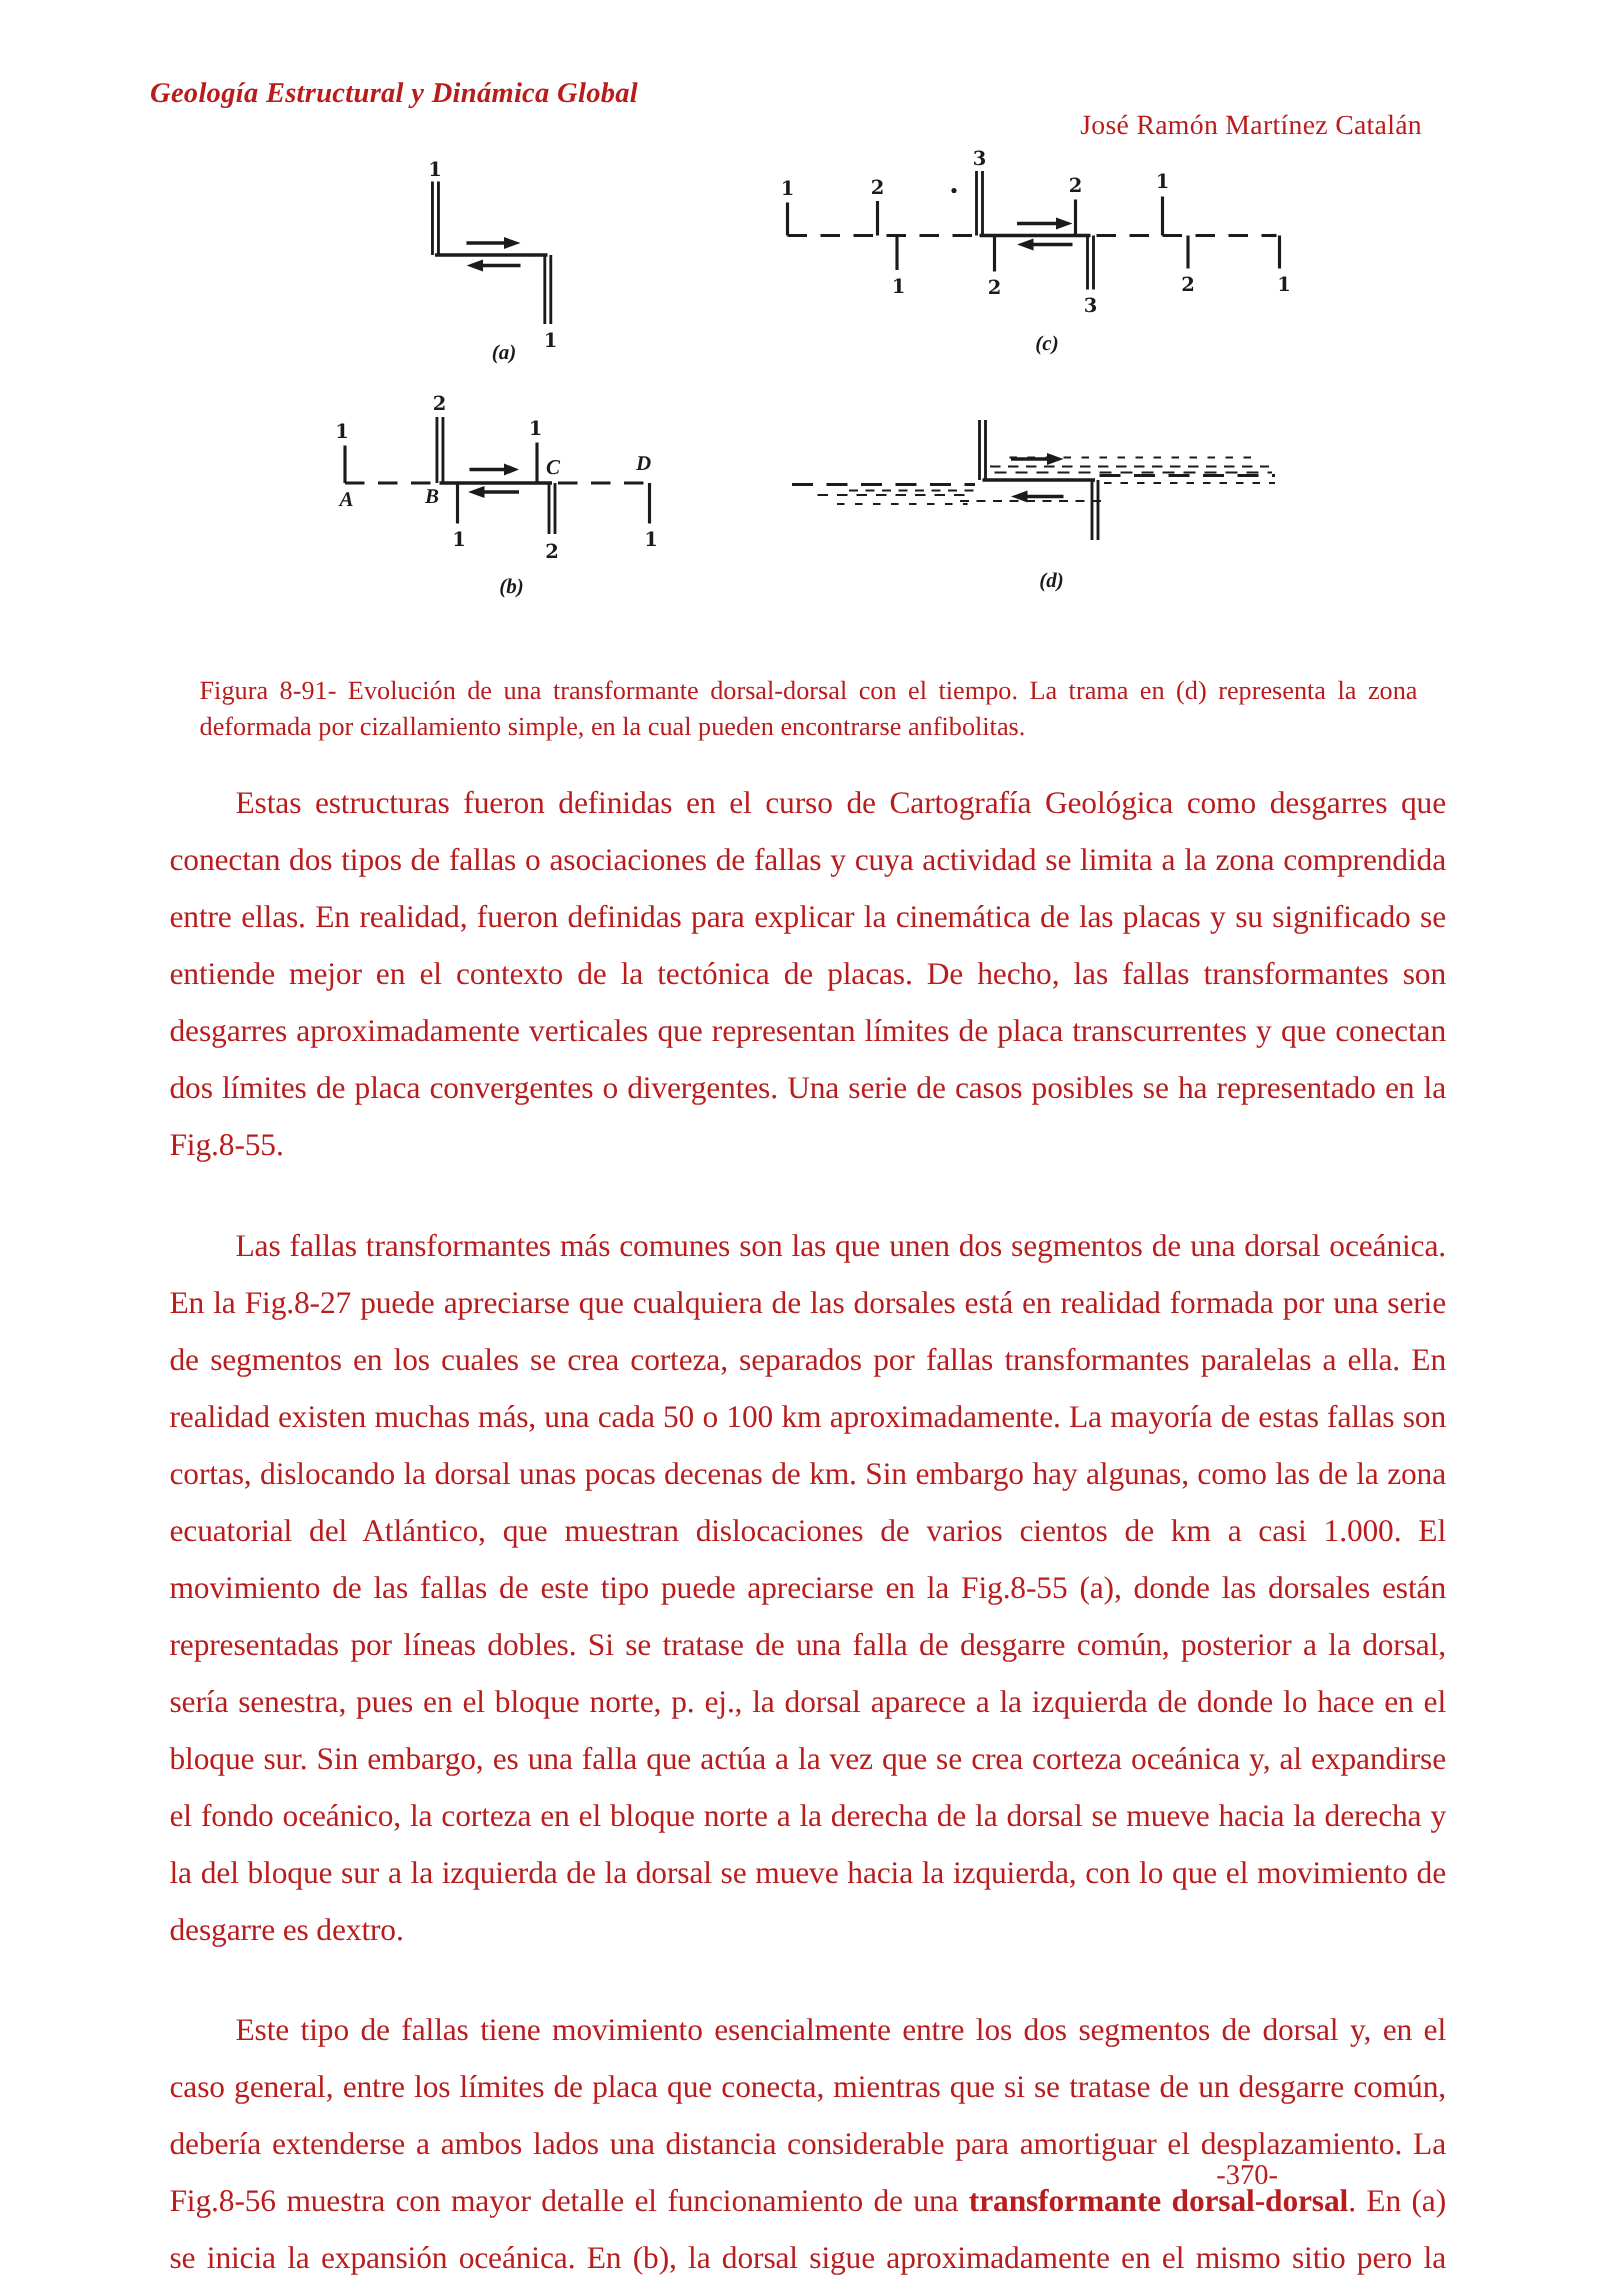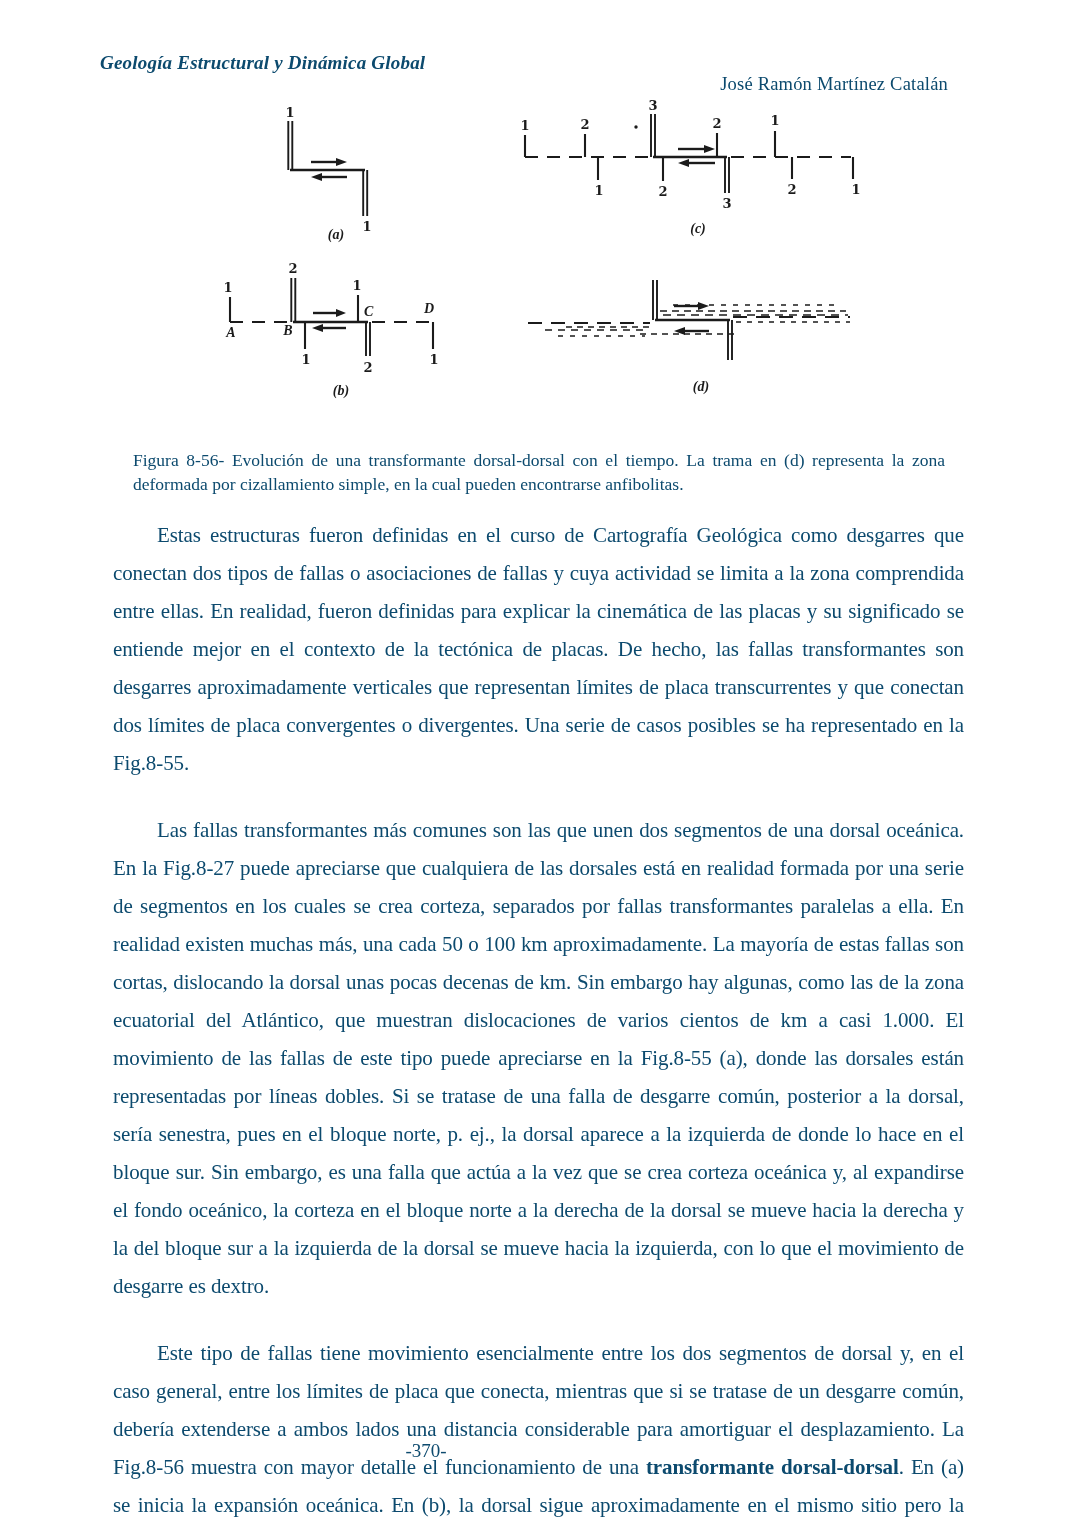--- a/index.html
+++ b/index.html
@@ -1,18 +1,18 @@
 <!DOCTYPE html>
 <html><head>
 <meta charset="utf-8">
 <style>
   html,body { margin:0; padding:0; background:#e8e8e8; }
   .page {
     position:relative; width:1080px; height:1528px; margin:0 auto;
-    background:#ffffff; color:#0c4a6e; overflow:hidden;
+    background:#ffffff; color:#b91c1c; overflow:hidden;
     font-family:"Liberation Serif", serif;
   }
   .header-left {
     position:absolute; left:100px; top:52px;
     font-style:italic; font-weight:bold; font-size:19px; letter-spacing:0.2px;
   }
   .header-right {
     position:absolute; right:132px; top:74px;
     font-size:18.5px; letter-spacing:0.2px;
   }
@@ -26,21 +26,21 @@
     position:absolute; left:133px; top:430px; width:812px;
     font-size:17.5px; line-height:24px; text-align:justify;
   }
   .bodytext {
     position:absolute; left:113px; top:516px; width:851px;
     font-size:21px; line-height:38px; text-align:justify; letter-spacing:-0.1px;
   }
   .bodytext p { margin:0 0 29px 0; text-indent:44px;font-family:Liberation Serif, serif; }
   .pagenum {
     position:absolute; left:0; top:1440px; width:852px;
-    text-align:center; font-size:19px;
+    text-align:right; font-size:19px;
   }
 </style>
 </head>
 <body>
 
 <div class="page">
 
   <div class="header-left">Geología Estructural y Dinámica Global</div>
   <div class="header-right">José Ramón Martínez Catalán</div>
 
@@ -135,21 +135,21 @@
         <path d="M736 322 H850" stroke-dasharray="5 6"></path>
       </g>
       <path d="M674 306 H699" stroke-width="2.4"></path>
       <polygon points="698,302 698,310 709,306"></polygon>
       <path d="M709 331 H684" stroke-width="2.4"></path>
       <polygon points="685,327 685,335 674,331"></polygon>
       <text x="701" y="391" text-anchor="middle" class="panel">(d)</text>
     </g>
   </svg>
 
-  <p class="caption">Figura 8-56- Evolución de una transformante dorsal-dorsal con el tiempo. La trama en (d) representa la zona deformada por cizallamiento simple, en la cual pueden encontrarse anfibolitas.</p>
+  <p class="caption">Figura 8-91- Evolución de una transformante dorsal-dorsal con el tiempo. La trama en (d) representa la zona deformada por cizallamiento simple, en la cual pueden encontrarse anfibolitas.</p>
 
   <div class="bodytext">
     <p>Estas estructuras fueron definidas en el curso de Cartografía Geológica como desgarres que conectan dos tipos de fallas o asociaciones de fallas y cuya actividad se limita a la zona comprendida entre ellas. En realidad, fueron definidas para explicar la cinemática de las placas y su significado se entiende mejor en el contexto de la tectónica de placas. De hecho, las fallas transformantes son desgarres aproximadamente verticales que representan límites de placa transcurrentes y que conectan dos límites de placa convergentes o divergentes. Una serie de casos posibles se ha representado en la Fig.8-55.</p>
     <p>Las fallas transformantes más comunes son las que unen dos segmentos de una dorsal oceánica. En la Fig.8-27 puede apreciarse que cualquiera de las dorsales está en realidad formada por una serie de segmentos en los cuales se crea corteza, separados por fallas transformantes paralelas a ella. En realidad existen muchas más, una cada 50 o 100 km aproximadamente. La mayoría de estas fallas son cortas, dislocando la dorsal unas pocas decenas de km. Sin embargo hay algunas, como las de la zona ecuatorial del Atlántico, que muestran dislocaciones de varios cientos de km a casi 1.000. El movimiento de las fallas de este tipo puede apreciarse en la Fig.8-55 (a), donde las dorsales están representadas por líneas dobles. Si se tratase de una falla de desgarre común, posterior a la dorsal, sería senestra, pues en el bloque norte, p. ej., la dorsal aparece a la izquierda de donde lo hace en el bloque sur. Sin embargo, es una falla que actúa a la vez que se crea corteza oceánica y, al expandirse el fondo oceánico, la corteza en el bloque norte a la derecha de la dorsal se mueve hacia la derecha y la del bloque sur a la izquierda de la dorsal se mueve hacia la izquierda, con lo que el movimiento de desgarre es dextro.</p>
     <p><span>Este tipo de fallas tiene movimiento esencialmente entre los dos segmentos de dorsal y, en el caso general, entre los límites de placa que conecta, mientras que si se tratase de un desgarre común, debería extenderse a ambos lados una distancia considerable para amortiguar el desplazamiento. La Fig.8-56 muestra con mayor detalle el funcionamiento de una </span><strong>transformante dorsal-dorsal</strong><span>. En (a) se inicia la expansión oceánica. En (b), la dorsal sigue aproximadamente en el mismo sitio pero la corteza creada en (a) se encuentra ya en la posición 1, que caerá dentro de una de las anomalías magnéticas del fondo oceánico. En (c) la expansión ha progresado, por lo que las anomalías 1 a un lado de la falla están cada</span></p>
   </div>
 
   <div class="pagenum">-370-</div>
 
 </div>

